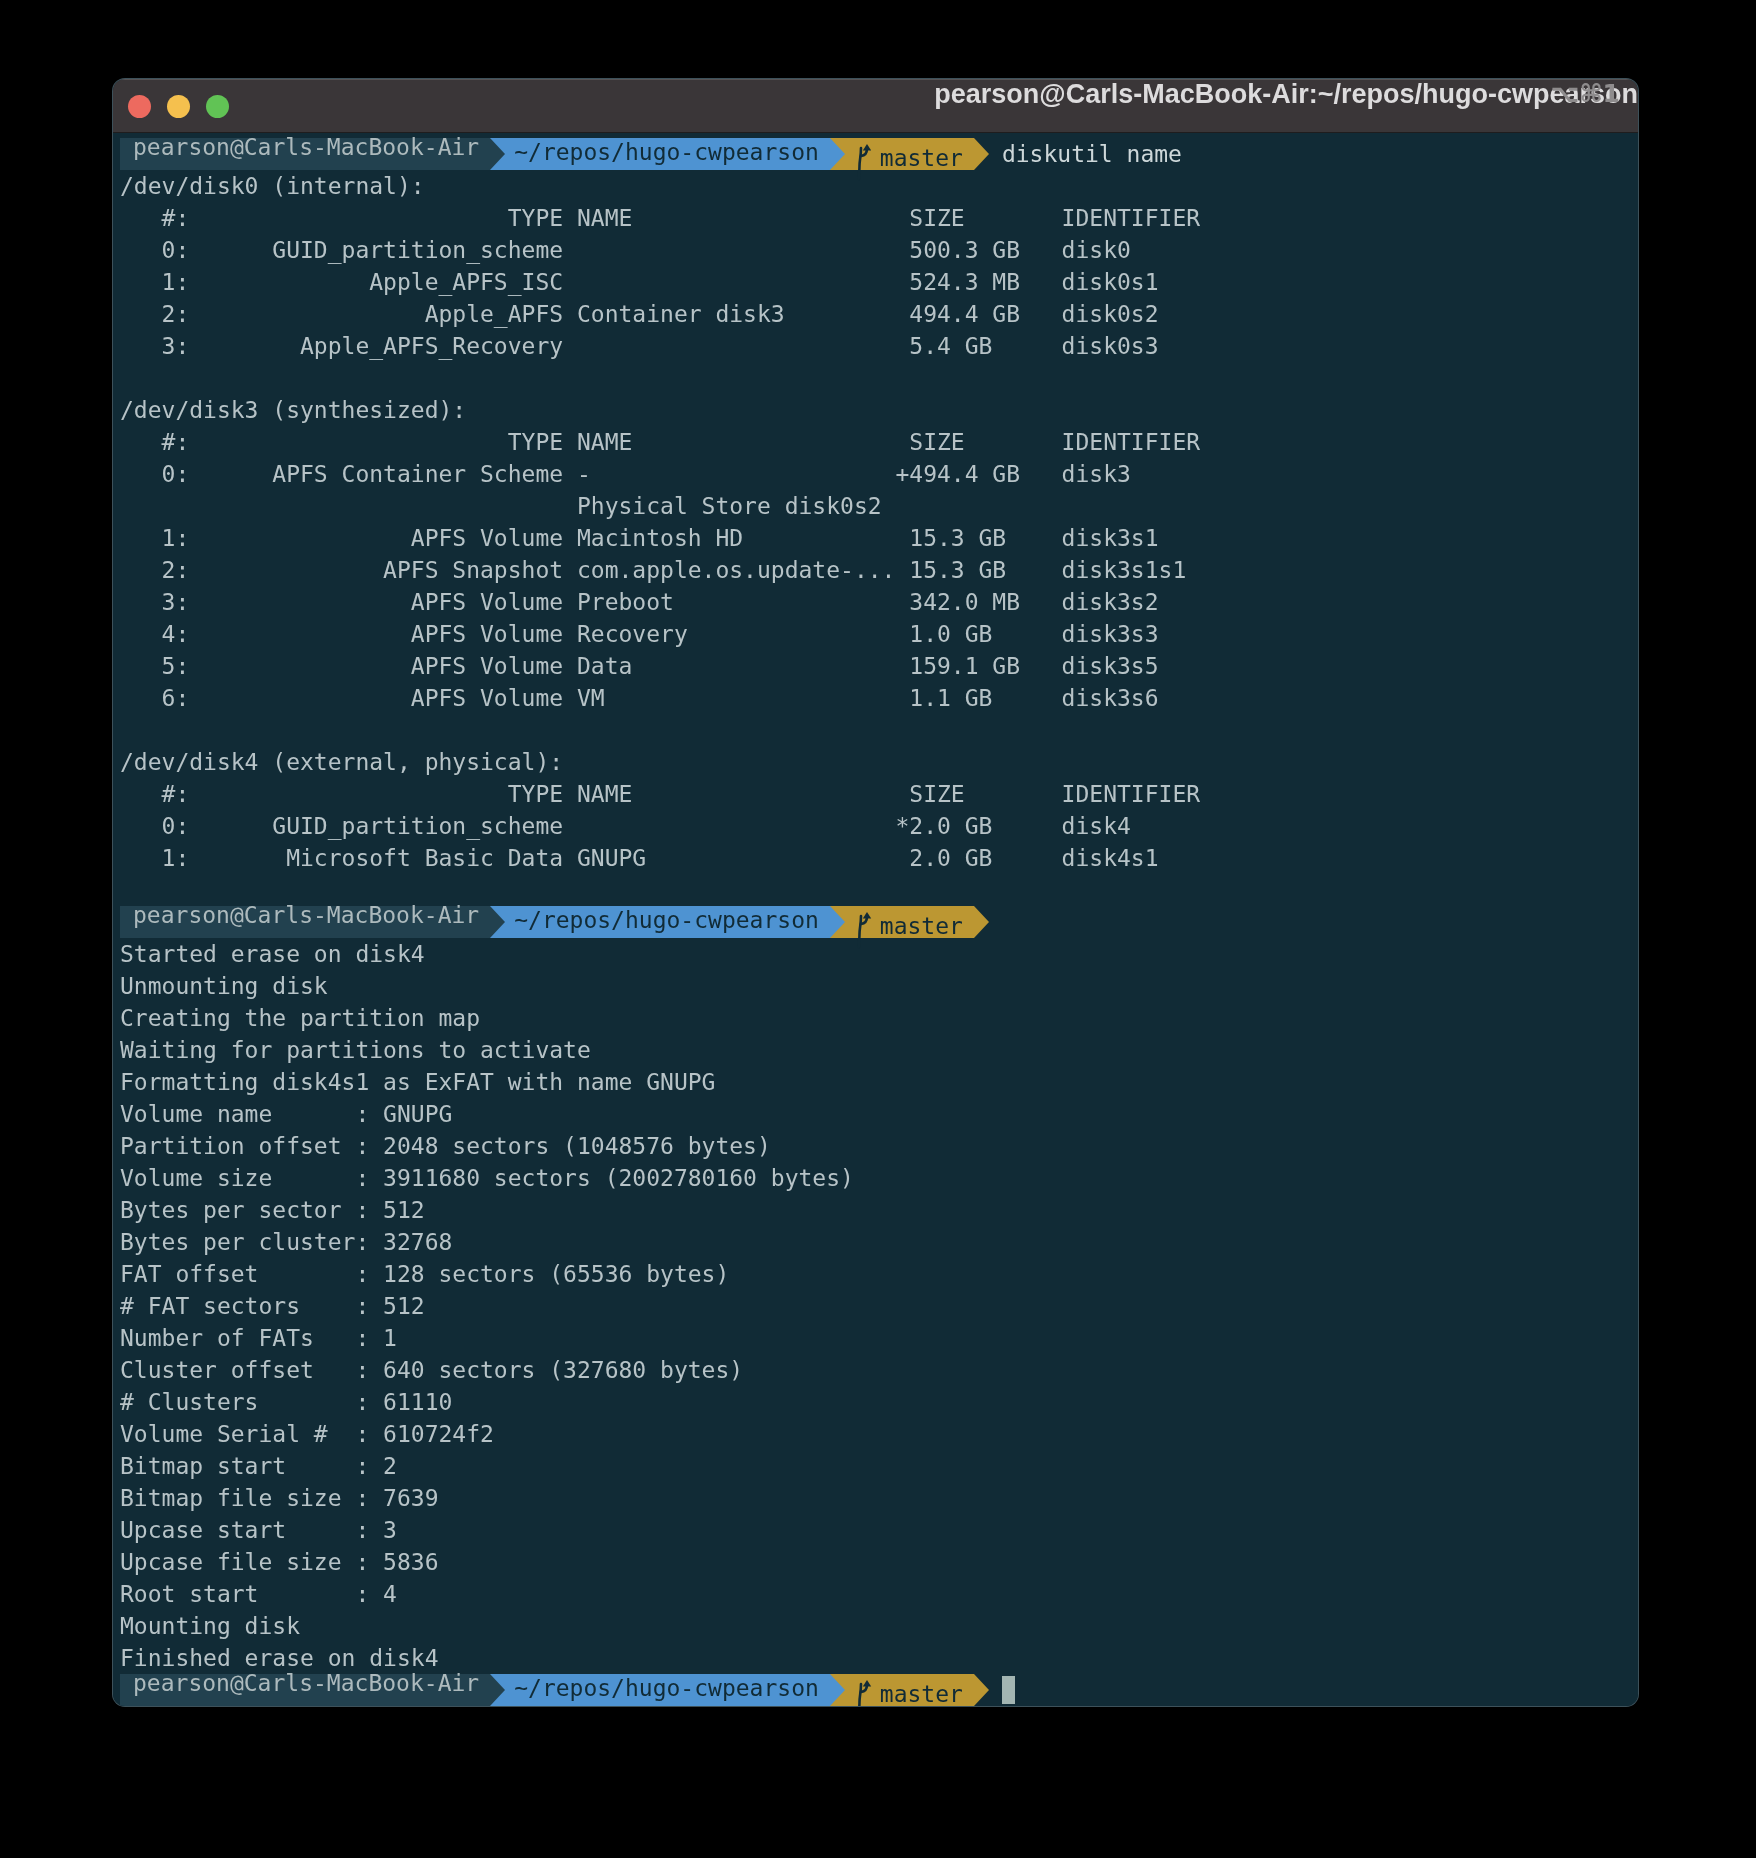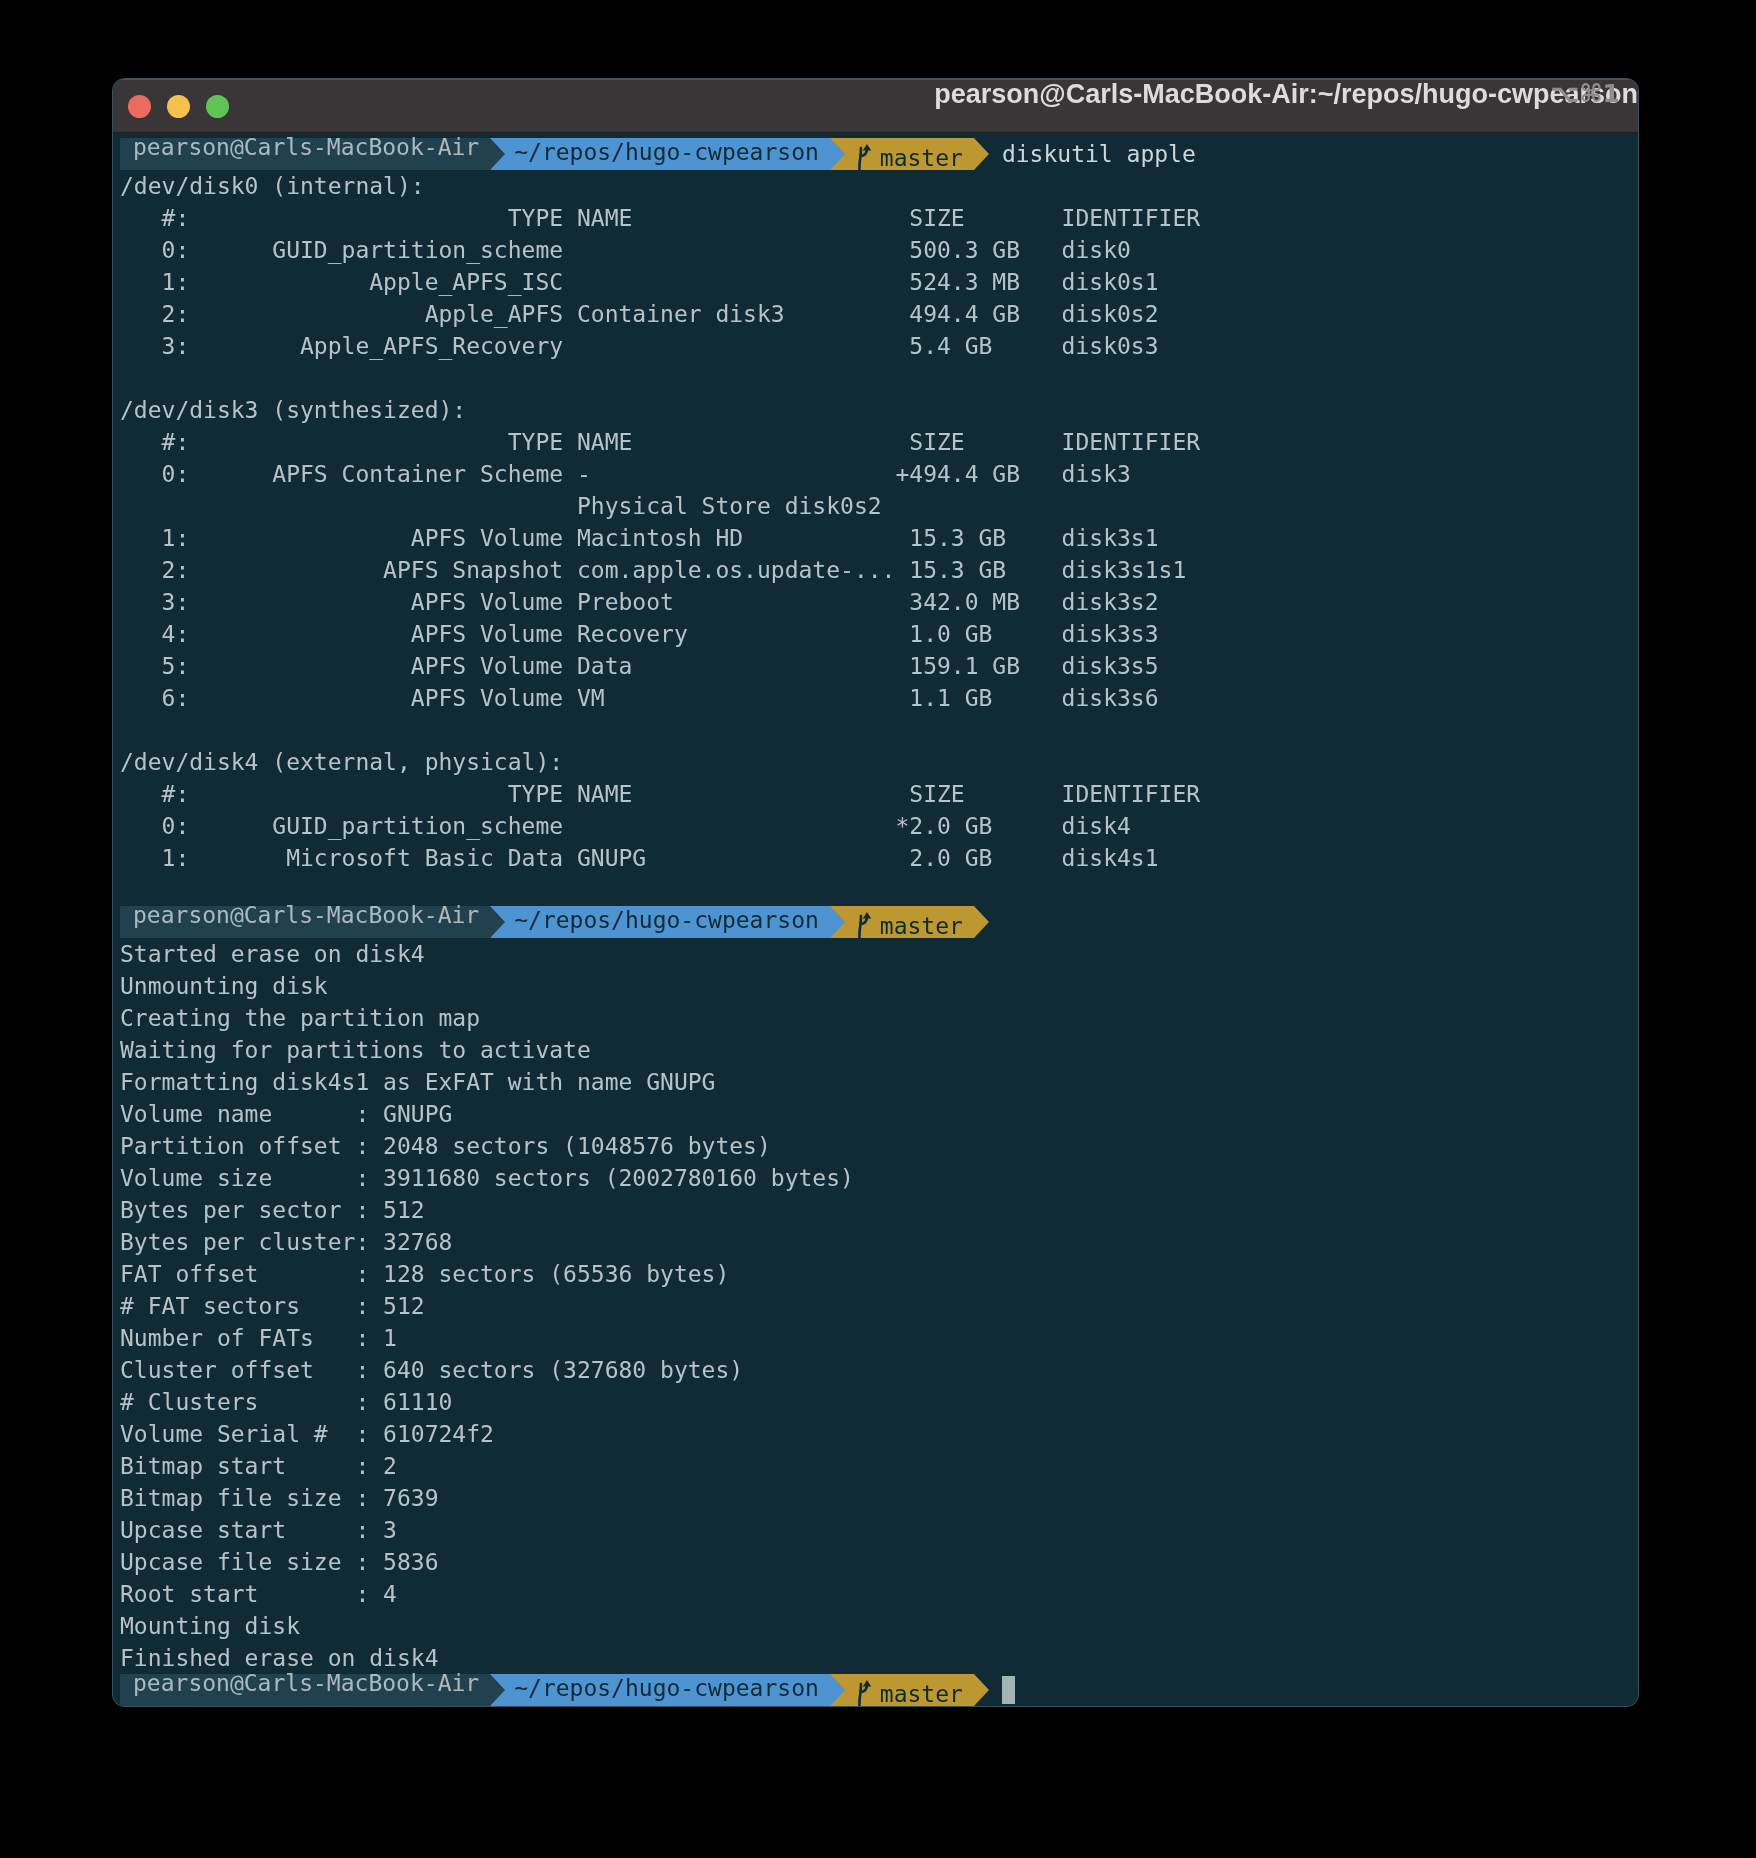--- a/index.html
+++ b/index.html
@@ -93,21 +93,21 @@
       <span class="sep sep-cwd"></span>
       <span class="seg seg-git">
         <svg class="branch-icon" width="20" height="40" viewBox="0 0 20 40">
           <path d="M8 6 C8 14 6.5 18 6.5 24 C6.5 30 5.5 33 6 37" fill="none" stroke="#112b36" stroke-width="2.6" stroke-linecap="round"></path>
           <path d="M8 14 C12.5 13.5 14 10.5 14 6.5" fill="none" stroke="#112b36" stroke-width="2.6" stroke-linecap="round"></path>
           <path d="M14 2 L9.8 8.6 L18.2 8.6 Z" fill="#112b36"></path>
         </svg>
         <span>master</span>
       </span>
       <span class="sep sep-git"></span>
-      <span class="cmd">diskutil apple</span>
+      <span class="cmd">diskutil name</span>
     </div>
 
     <pre class="out">/dev/disk0 (internal):
    #:                       TYPE NAME                    SIZE       IDENTIFIER
    0:      GUID_partition_scheme                         500.3 GB   disk0
    1:             Apple_APFS_ISC                         524.3 MB   disk0s1
    2:                 Apple_APFS Container disk3         494.4 GB   disk0s2
    3:        Apple_APFS_Recovery                         5.4 GB     disk0s3
 
 /dev/disk3 (synthesized):

